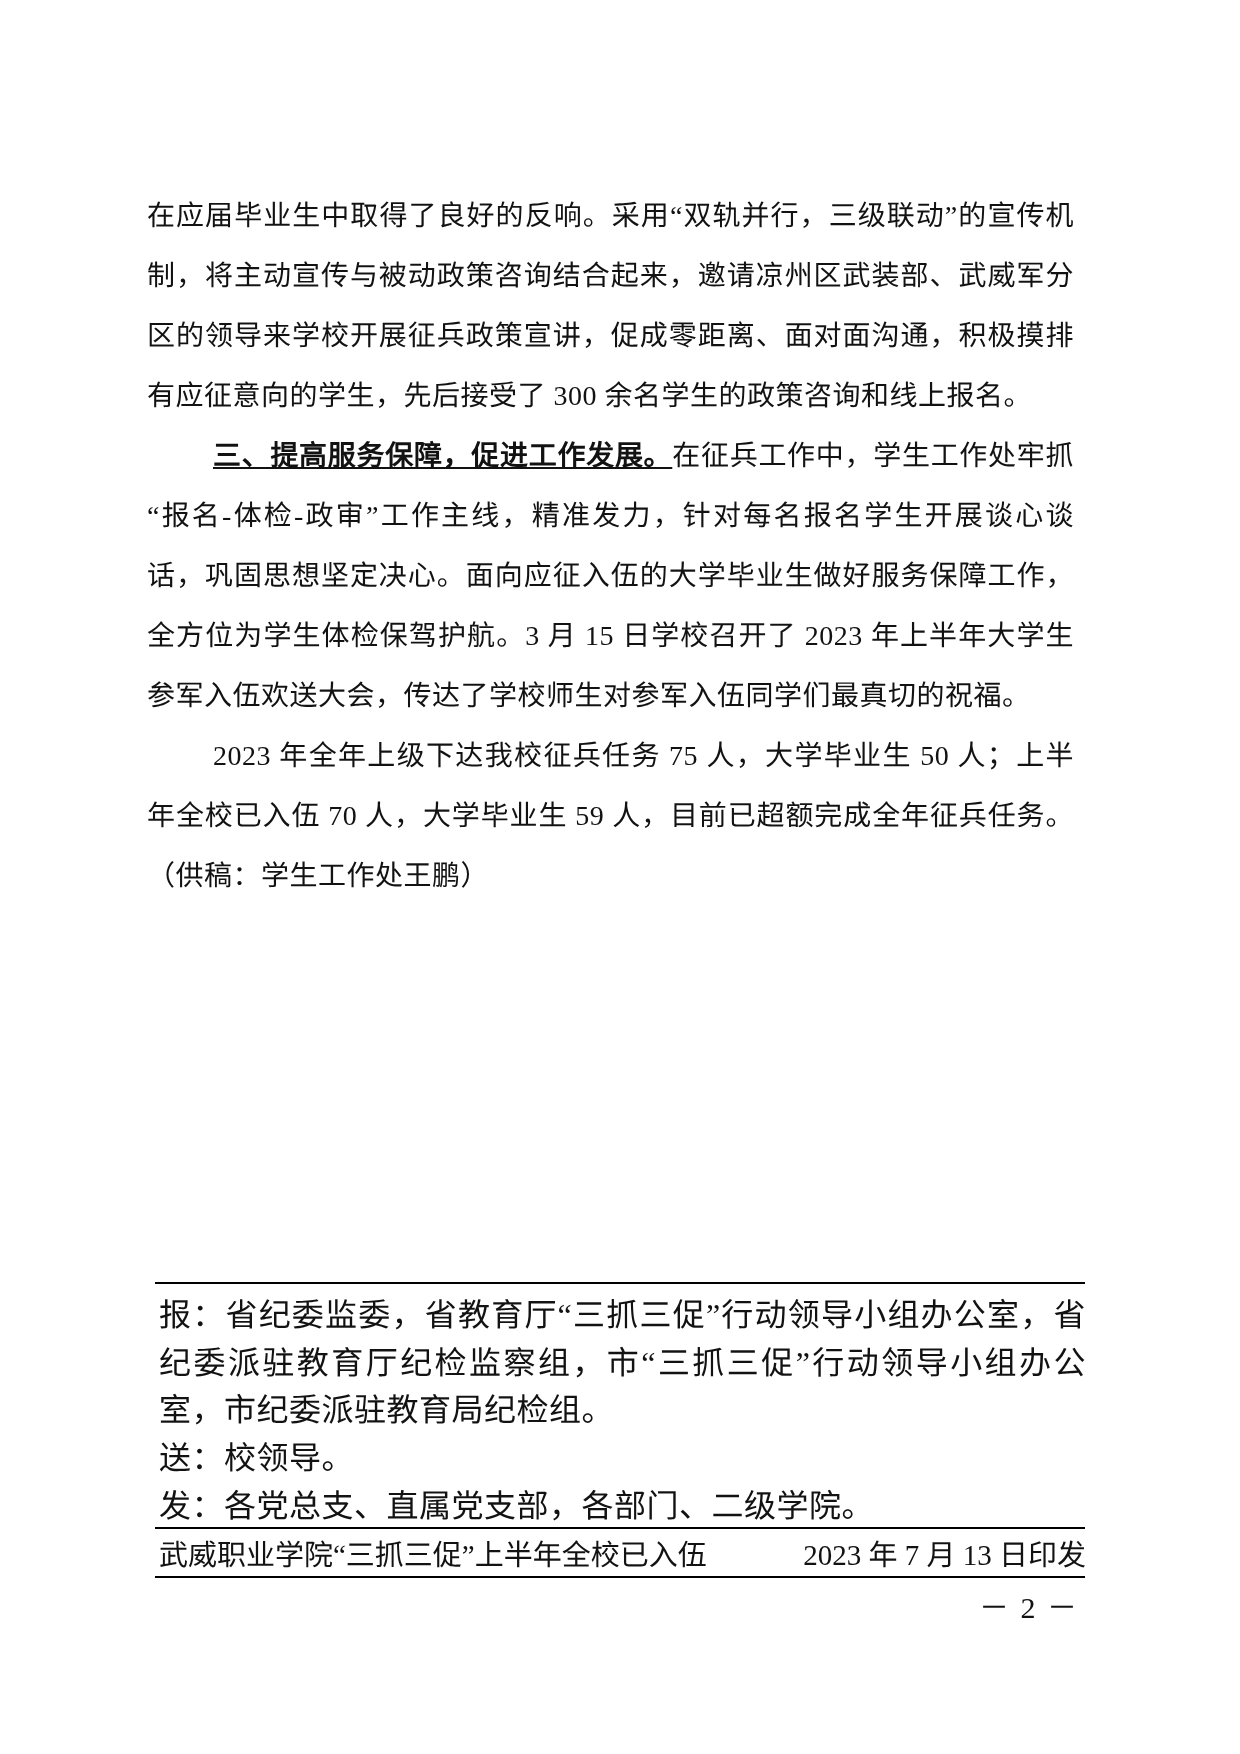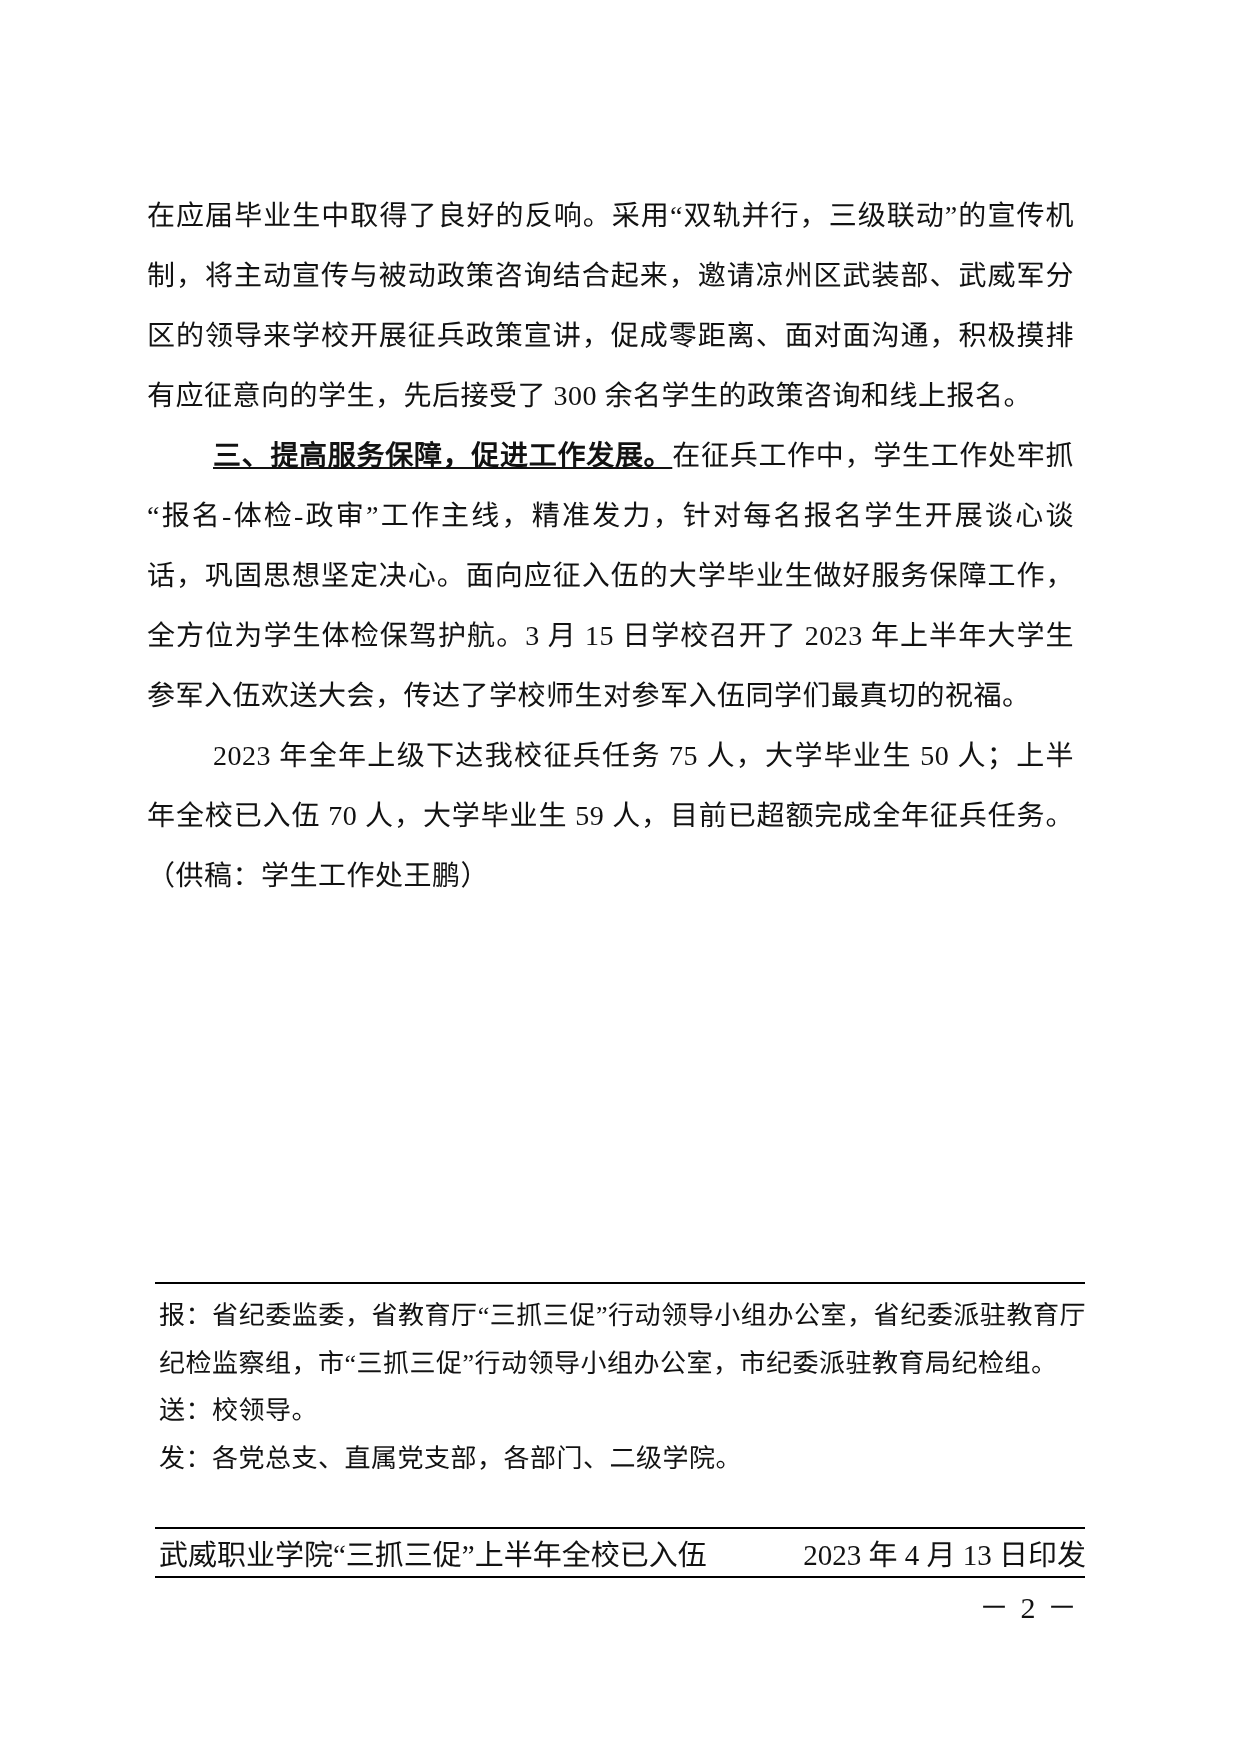--- a/index.html
+++ b/index.html
@@ -40,21 +40,21 @@
   }
   .rule-top    { top: 1282px; }
   .rule-mid    { top: 1527px; }
   .rule-bottom { top: 1576px; }
   
   .distribution {
     position: absolute;
     left: 159px;
     top: 1292px;
     width: 927px;
-    font-size: 26px;
+    font-size: 32px;
     line-height: 47.7px;
     text-align: justify;
     letter-spacing: 0.5px;
   }
   .distribution p { margin: 0; }
   
   .imprint {
     position: absolute;
     left: 159px;
     top: 1538px;
@@ -93,20 +93,20 @@
   <div class="distribution">
     <p>报：省纪委监委，省教育厅“三抓三促”行动领导小组办公室，省纪委派驻教育厅纪检监察组，市“三抓三促”行动领导小组办公室，市纪委派驻教育局纪检组。</p>
     <p>送：校领导。</p>
     <p>发：各党总支、直属党支部，各部门、二级学院。</p>
   </div>
 
   <div class="rule rule-mid"></div>
 
   <div class="imprint">
     <span>武威职业学院“三抓三促”上半年全校已入伍</span>
-    <span>2023 年 4 月 13 日印发</span>
+    <span>2023 年 7 月 13 日印发</span>
   </div>
 
   <div class="rule rule-bottom"></div>
 
   <div class="page-number">－ 2 －</div>
 
 </div>
 
 </body></html>

